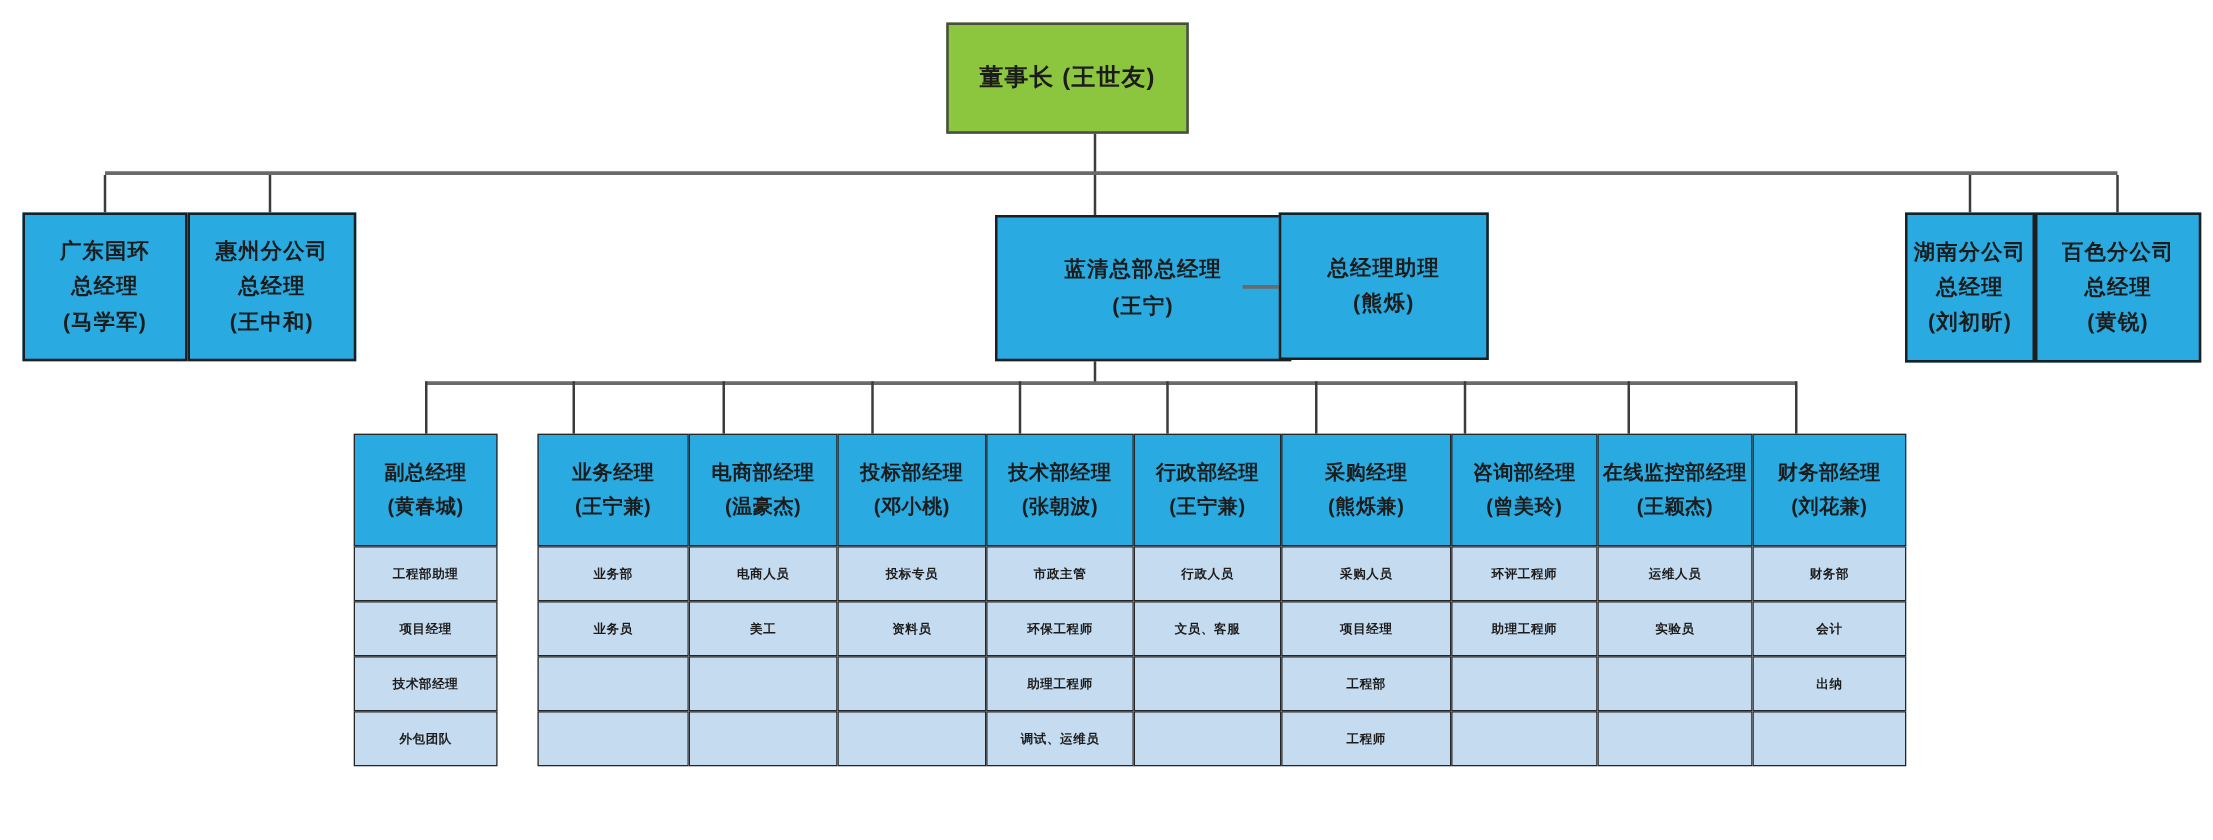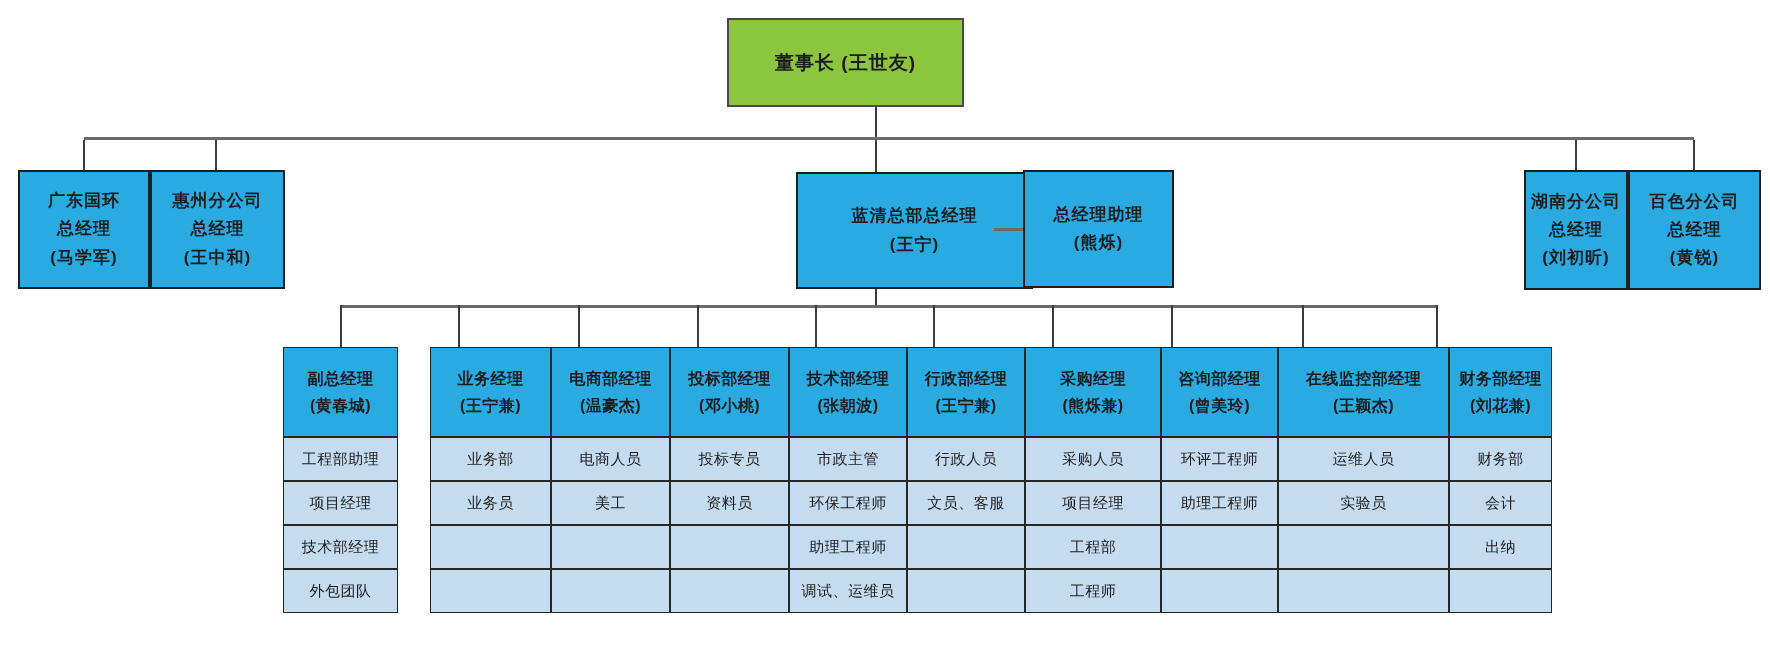--- a/index.html
+++ b/index.html
@@ -47,29 +47,29 @@
     display:flex;flex-direction:column;justify-content:center;align-items:center;
     background:var(--node-fill);
     border:1.5px solid var(--border-dark);
     font-weight:bold;font-size:16px;line-height:1.7;text-align:center;letter-spacing:0.5px;
   }
   .dept-cell{
     box-sizing:border-box;height:44px;
     display:flex;justify-content:center;align-items:center;
     background:var(--cell-fill);
     border:1.5px solid var(--border-dark);
-    font-weight:normal;font-size:15px;text-align:left;letter-spacing:0.5px;
+    font-weight:bold;font-size:10px;text-align:left;letter-spacing:0.5px;
   }
 </style>
 </head>
 <body>
 
 <div class="canvas">
 
-  <div class="node green" style="left:727px;top:18px;width:237px;height:89px;">董事长 (王世友)</div>
+  <div class="node green" style="left:757px;top:18px;width:194px;height:89px;">董事长 (王世友)</div>
 
   <div class="vline" style="left:875px;top:107px;height:65px;"></div>
   <div class="hline" style="left:84px;top:137px;width:1610px;"></div>
   <div class="vline" style="left:83px;top:140px;height:30px;"></div>
   <div class="vline" style="left:215px;top:140px;height:30px;"></div>
   <div class="vline" style="left:1575px;top:140px;height:30px;"></div>
   <div class="vline" style="left:1693px;top:140px;height:30px;"></div>
 
   <div class="node" style="left:18px;top:170px;width:132px;height:119px;">
     <div>广东国环</div>
@@ -78,21 +78,21 @@
   </div>
   <div class="node" style="left:150px;top:170px;width:135px;height:119px;">
     <div>惠州分公司</div>
     <div>总经理</div>
     <div>(王中和)</div>
   </div>
   <div class="node" style="left:796px;top:172px;width:237px;height:117px;">
     <div>蓝清总部总经理</div>
     <div>(王宁)</div>
   </div>
-  <div class="node" style="left:1023px;top:170px;width:151px;height:118px;">
+  <div class="node" style="left:1023px;top:170px;width:168px;height:118px;">
     <div>总经理助理</div>
     <div>(熊烁)</div>
   </div>
   <div class="node" style="left:1524px;top:170px;width:104px;height:120px;">
     <div>湖南分公司</div>
     <div>总经理</div>
     <div>(刘初昕)</div>
   </div>
   <div class="node" style="left:1628px;top:170px;width:133px;height:120px;">
     <div>百色分公司</div>
@@ -191,31 +191,31 @@
       <div class="dept-col" style="width: 117px;">
         <div class="dept-head">
           <div>咨询部经理</div>
           <div>(曾美玲)</div>
         </div>
         <div class="dept-cell">环评工程师</div>
         <div class="dept-cell">助理工程师</div>
         <div class="dept-cell"></div>
         <div class="dept-cell"></div>
       </div>
-      <div class="dept-col" style="width: 171px;">
+      <div class="dept-col" style="width: 124px;">
         <div class="dept-head">
           <div>在线监控部经理</div>
           <div>(王颖杰)</div>
         </div>
         <div class="dept-cell">运维人员</div>
         <div class="dept-cell">实验员</div>
         <div class="dept-cell"></div>
         <div class="dept-cell"></div>
       </div>
-      <div class="dept-col" style="width: 103px;">
+      <div class="dept-col" style="width: 123px;">
         <div class="dept-head">
           <div>财务部经理</div>
           <div>(刘花兼)</div>
         </div>
         <div class="dept-cell">财务部</div>
         <div class="dept-cell">会计</div>
         <div class="dept-cell">出纳</div>
         <div class="dept-cell"></div>
       </div>
     </div>

